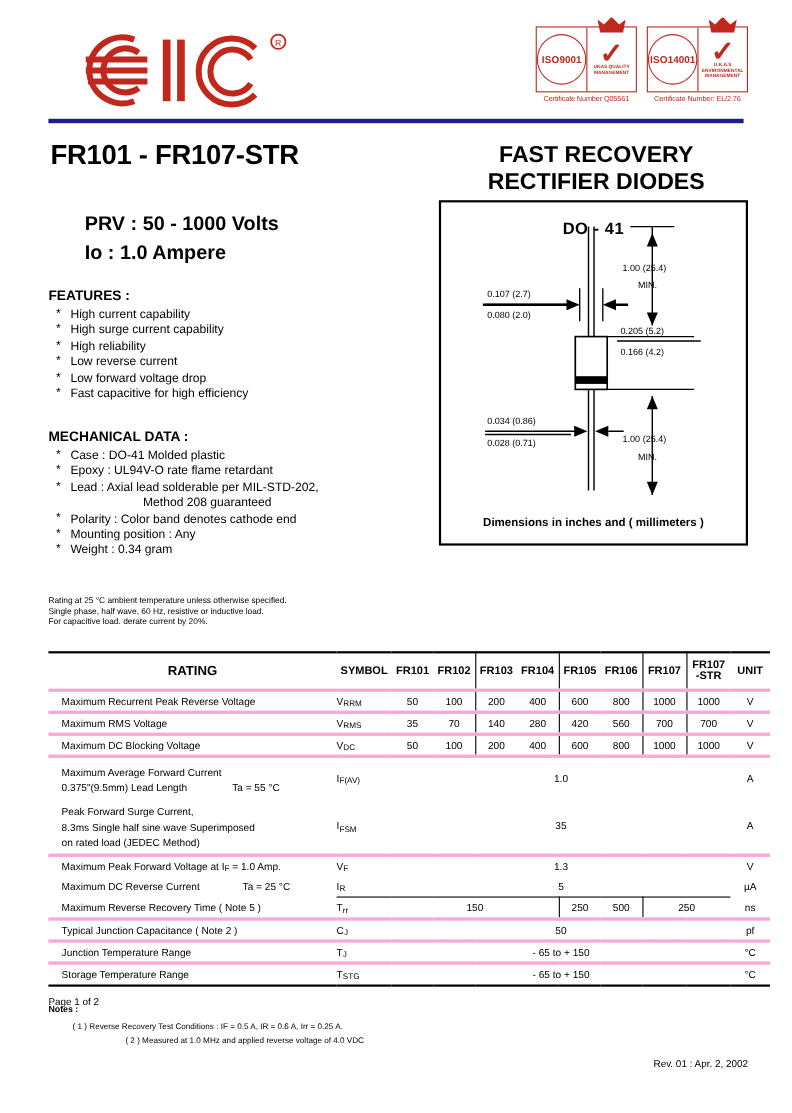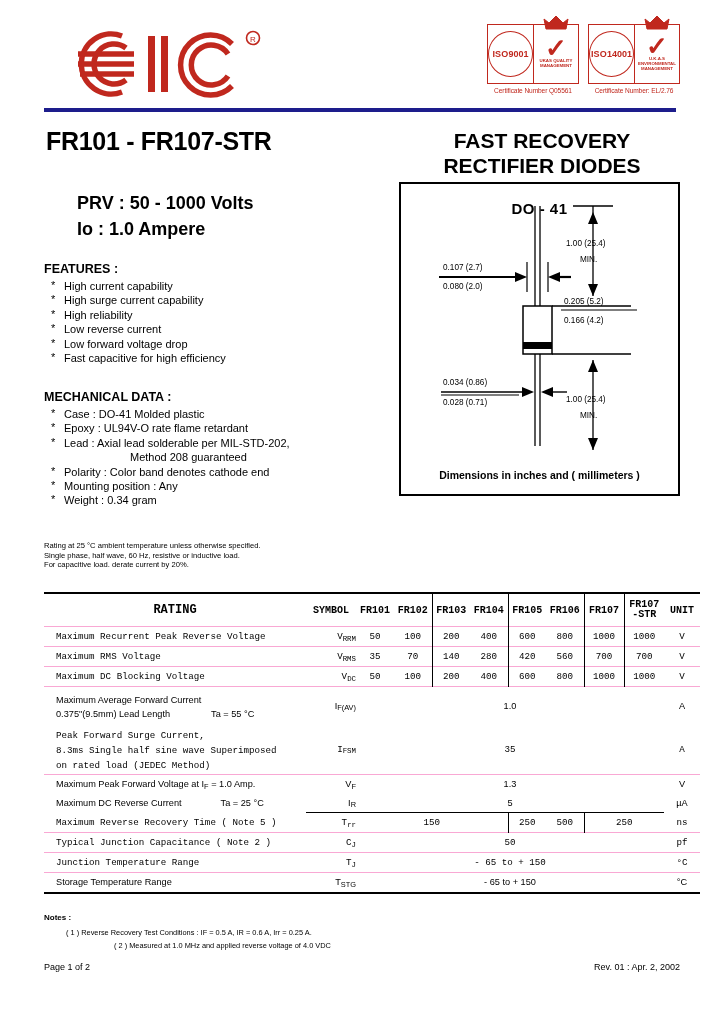--- a/index.html
+++ b/index.html
@@ -59,35 +59,35 @@
   .mr-sub{position:absolute;left:44px;top:541px;font-size:7.6px;line-height:9.6px;}
 
   
   .tbl{position:absolute;left:44px;top:592px;width:636px;border-collapse:collapse;
     table-layout:fixed;}
   .tbl td,.tbl th{font-size:9.2px;padding:0;vertical-align:middle;font-weight:normal;}
   .tbl .rat{padding-left:12px;text-align:left;}
   .tbl .ctr{text-align:center;}
   .topline{border-top:2.4px solid #000;}
   .botline{border-bottom:2.4px solid #000;}
-  .hline{border-bottom:1px solid #f9a8d4;font-family:Liberation Mono, monospace;}
+  .hline{border-bottom:3px solid #f9a8d4;}
   .vline-l{border-left:1px solid #000;}
   .hdr td{font-size:10px;font-weight:bold;text-align:center;height:32px;}
   .hdr .ratinghd{font-size:12px;}
   .two-line{line-height:10.5px;}
-  .sym{font-size:9.4px;text-align:right;}
+  .sym{font-size:9.4px;text-align:left;}
   sub{font-size:6.8px;vertical-align:baseline;position:relative;top:1.5px;}
   .sc{font-size:7.4px;}
   .rowh{height:20px;}
   .tall{height:19px;}
 
   
   .notes{position:absolute;left:44px;top:913px;font-size:8px;font-weight:bold;}
   .note-l{position:absolute;left:66px;font-size:7.4px;font-weight:normal;}
-  .footer-l{position:absolute;left:44px;top:962px;font-size:9px;}
+  .footer-l{position:absolute;left:44px;top:906px;font-size:9px;}
   .footer-r{position:absolute;right:40px;top:962px;font-size:9px;}
 </style>
 </head>
 <body>
 
 <div class="page">
 
   <div class="header">
 
     <div class="logo">

